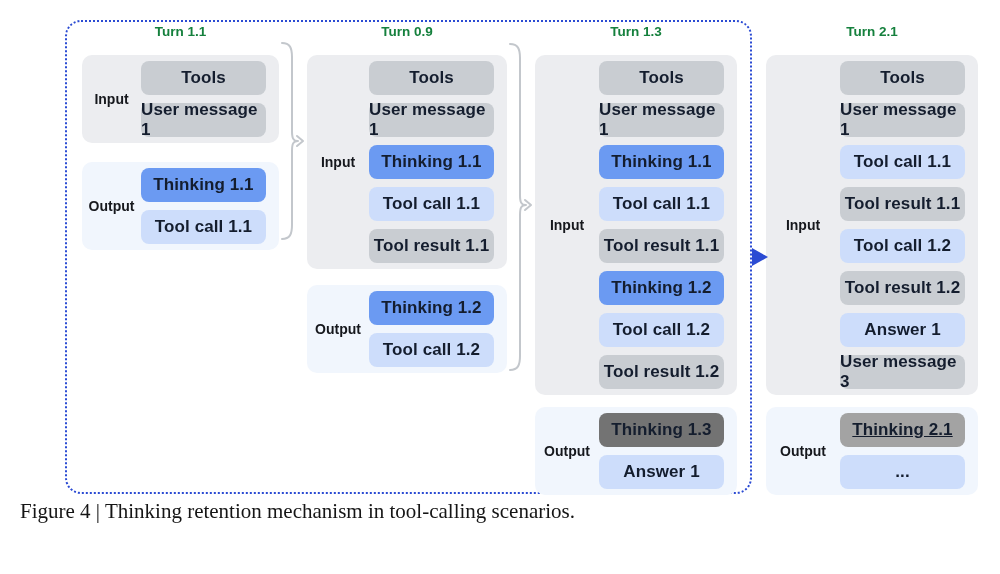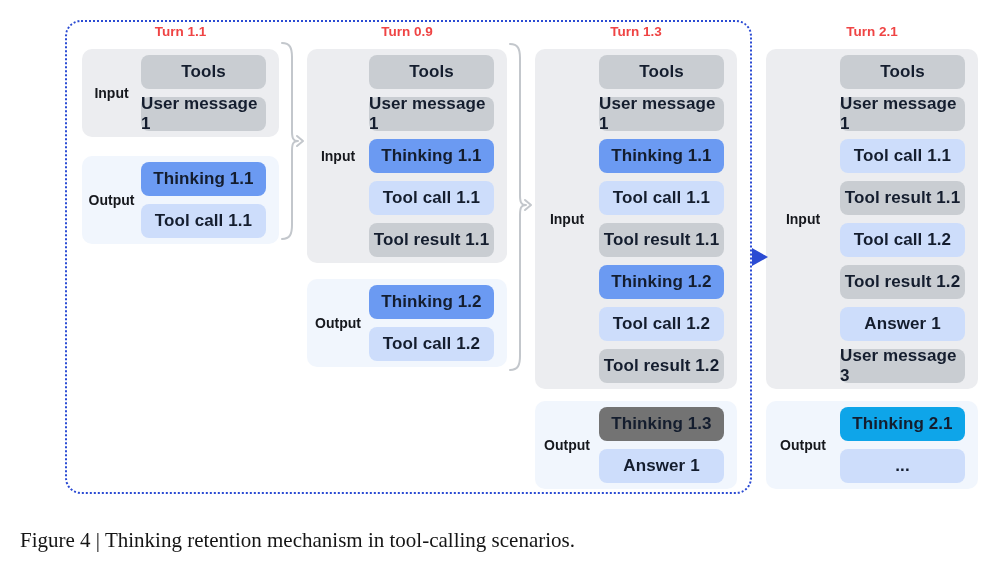--- a/index.html
+++ b/index.html
@@ -32,25 +32,25 @@
 
   
   .column { position: absolute; top: 24px; }
   .col1 { left: 82px;  width: 197px; }
   .col2 { left: 307px; width: 200px; }
   .col3 { left: 535px; width: 202px; }
   .col4 { left: 766px; width: 212px; }
 
   .turn-title {
     height: 15px;
-    margin-bottom: 10px;
+    margin-bottom: 16px;
     text-align: center;
     font-size: 13.5px;
     font-weight: 700;
-    color: #ef4444;
+    color: #15803d;
   }
 
   .group {
     display: flex;
     align-items: center;
     border-radius: 10px;
     padding: 6px 13px 6px 0;
     box-sizing: border-box;
   }
   .group-label {
@@ -90,21 +90,21 @@
     fill: none;
     stroke: #c3c7cc;
     stroke-width: 2;
     stroke-linecap: round;
     stroke-linejoin: round;
   }
 
   
   .caption {
     position: absolute;
-    left: 20px; top: 528px;
+    left: 20px; top: 499px;
     font-family: "Liberation Serif", serif;
     font-size: 21px;
     color: #151515;
   }
 </style>
 </head>
 <body>
 
 <div id="canvas">
 
@@ -182,21 +182,21 @@
             <div class="box context" style="background: rgb(201, 205, 210); color: rgb(20, 29, 46);">Tool result 1.1</div>
             <div class="box toolcall" style="background: rgb(205, 221, 251); color: rgb(20, 29, 46);">Tool call 1.2</div>
             <div class="box context" style="background: rgb(201, 205, 210); color: rgb(20, 29, 46);">Tool result 1.2</div>
             <div class="box toolcall" style="background: rgb(205, 221, 251); color: rgb(20, 29, 46);">Answer 1</div>
             <div class="box context" style="background: rgb(201, 205, 210); color: rgb(20, 29, 46);">User message 3</div>
           </div>
         </div>
         <div class="group output-group" style="background: rgb(241, 246, 253);">
           <div class="group-label">Output</div>
           <div class="boxes">
-            <div class="box thinking" style="background: #0ea5e9; color: rgb(20, 29, 46);">Thinking 2.1</div>
+            <div class="box thinking" style="background: #a3a3a3; color: rgb(20, 29, 46); text-decoration: underline;">Thinking 2.1</div>
             <div class="box toolcall" style="background: rgb(205, 221, 251); color: rgb(20, 29, 46);">...</div>
           </div>
         </div>
       </div>
     </div>
 
   <svg class="brace brace-1" width="30" height="200" viewBox="0 0 30 200">
     <path d="M3,2 C11,2 13,7 13,16 L13,90 C13,97 14,100 19,100 C14,100 13,103 13,110 L13,184 C13,193 11,198 3,198" style="stroke: rgb(195, 199, 204);"></path>
     <polyline points="18,95 24,100 18,105" style="stroke: rgb(195, 199, 204);"></polyline>
   </svg>

